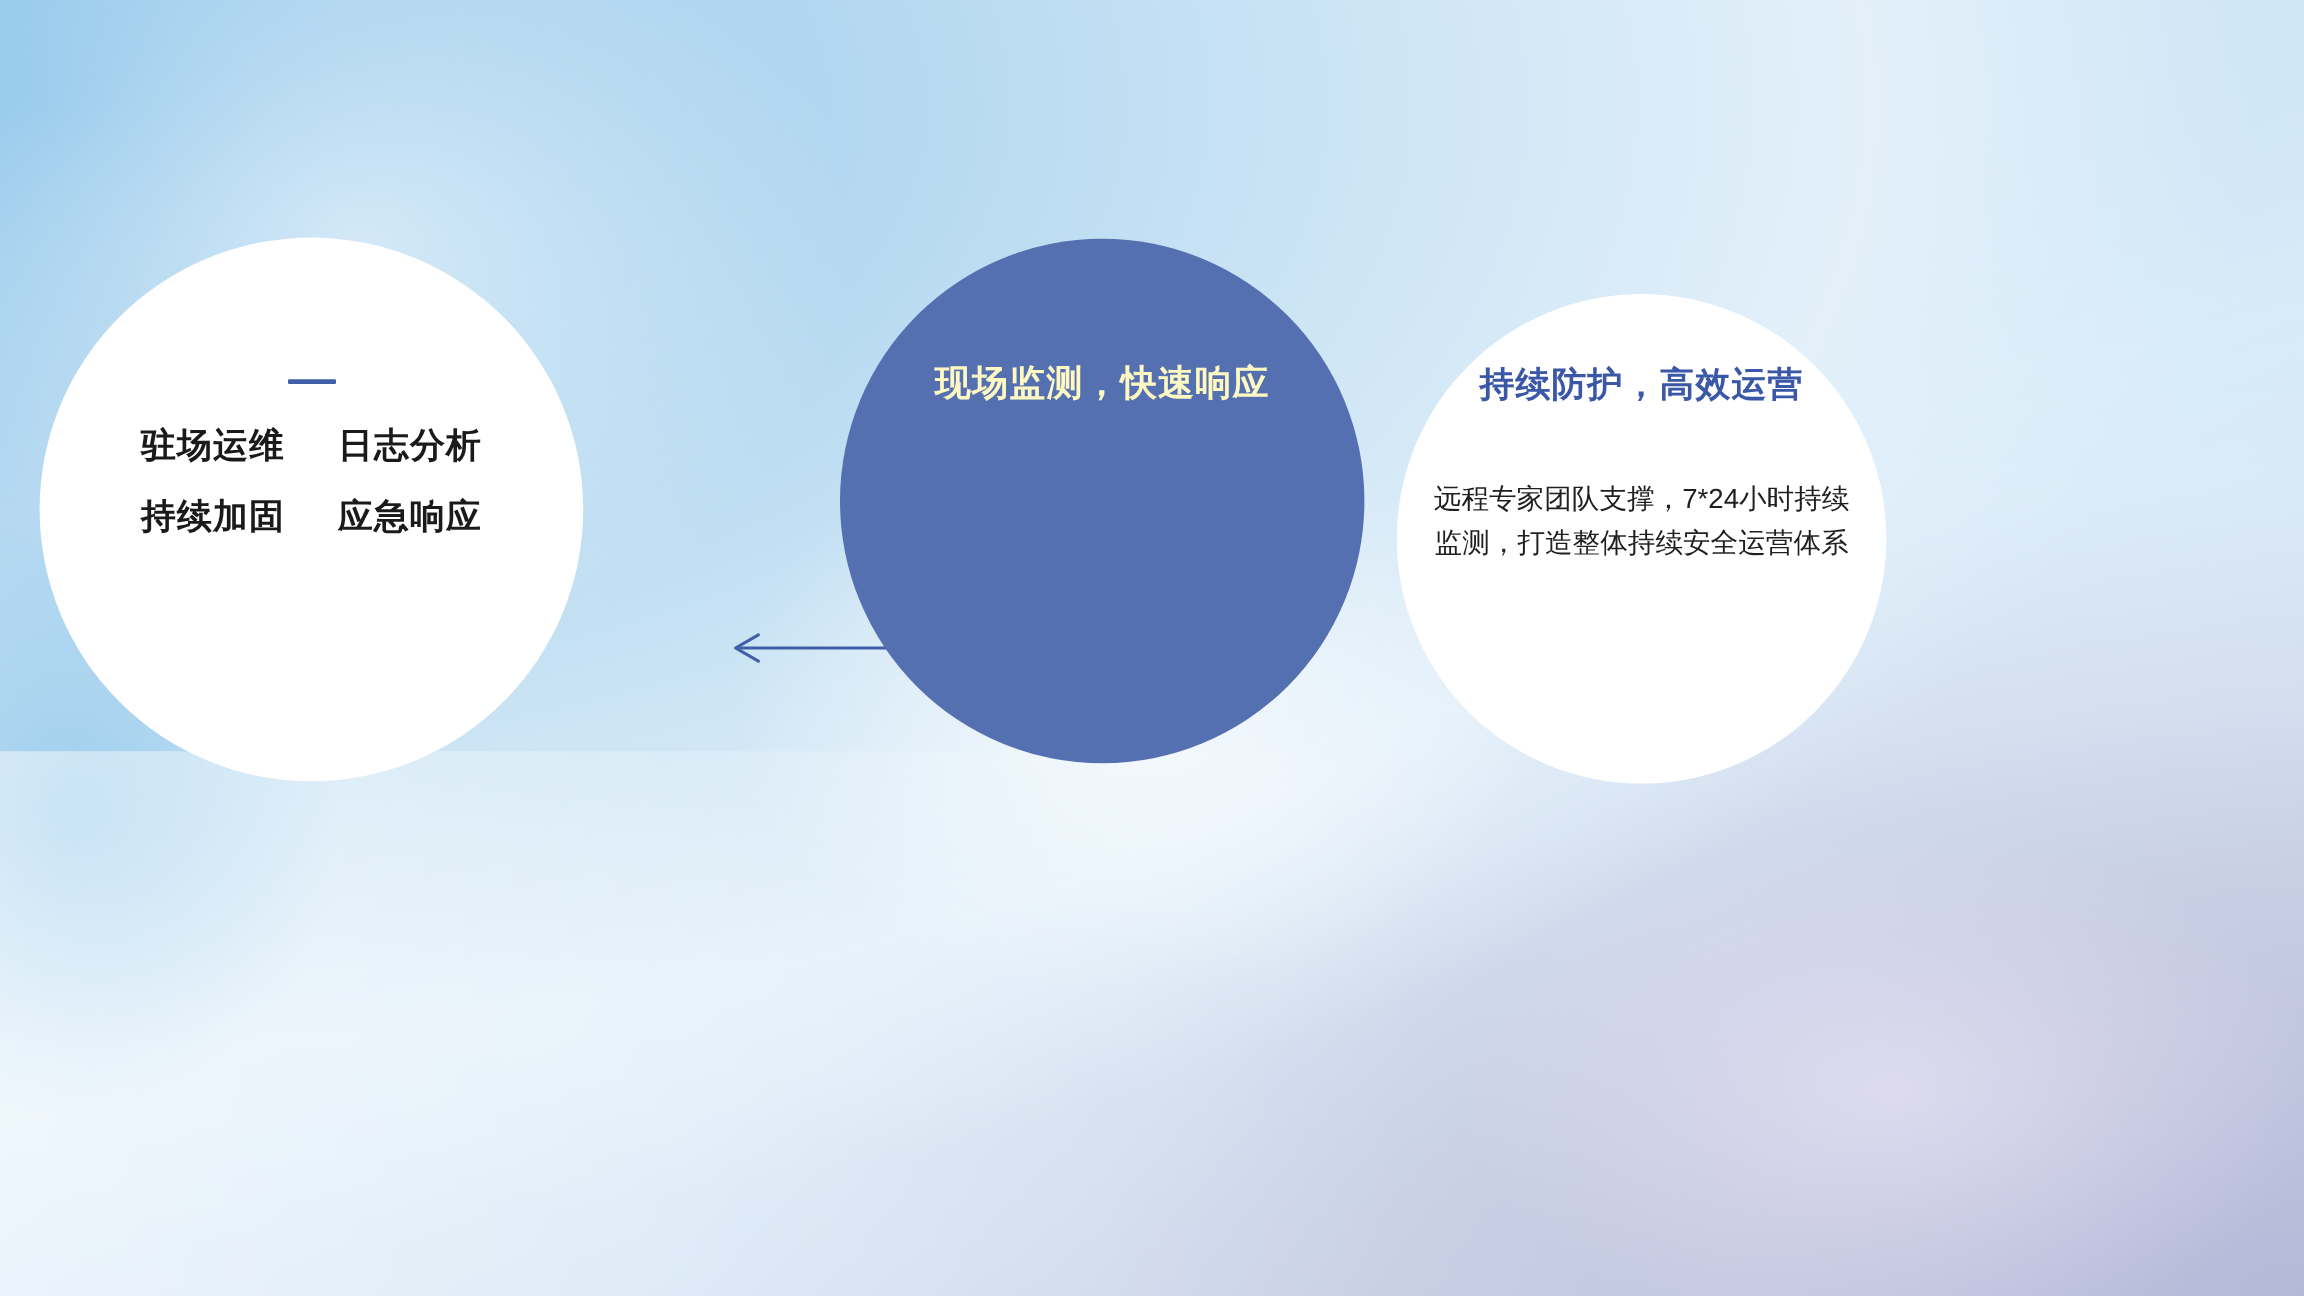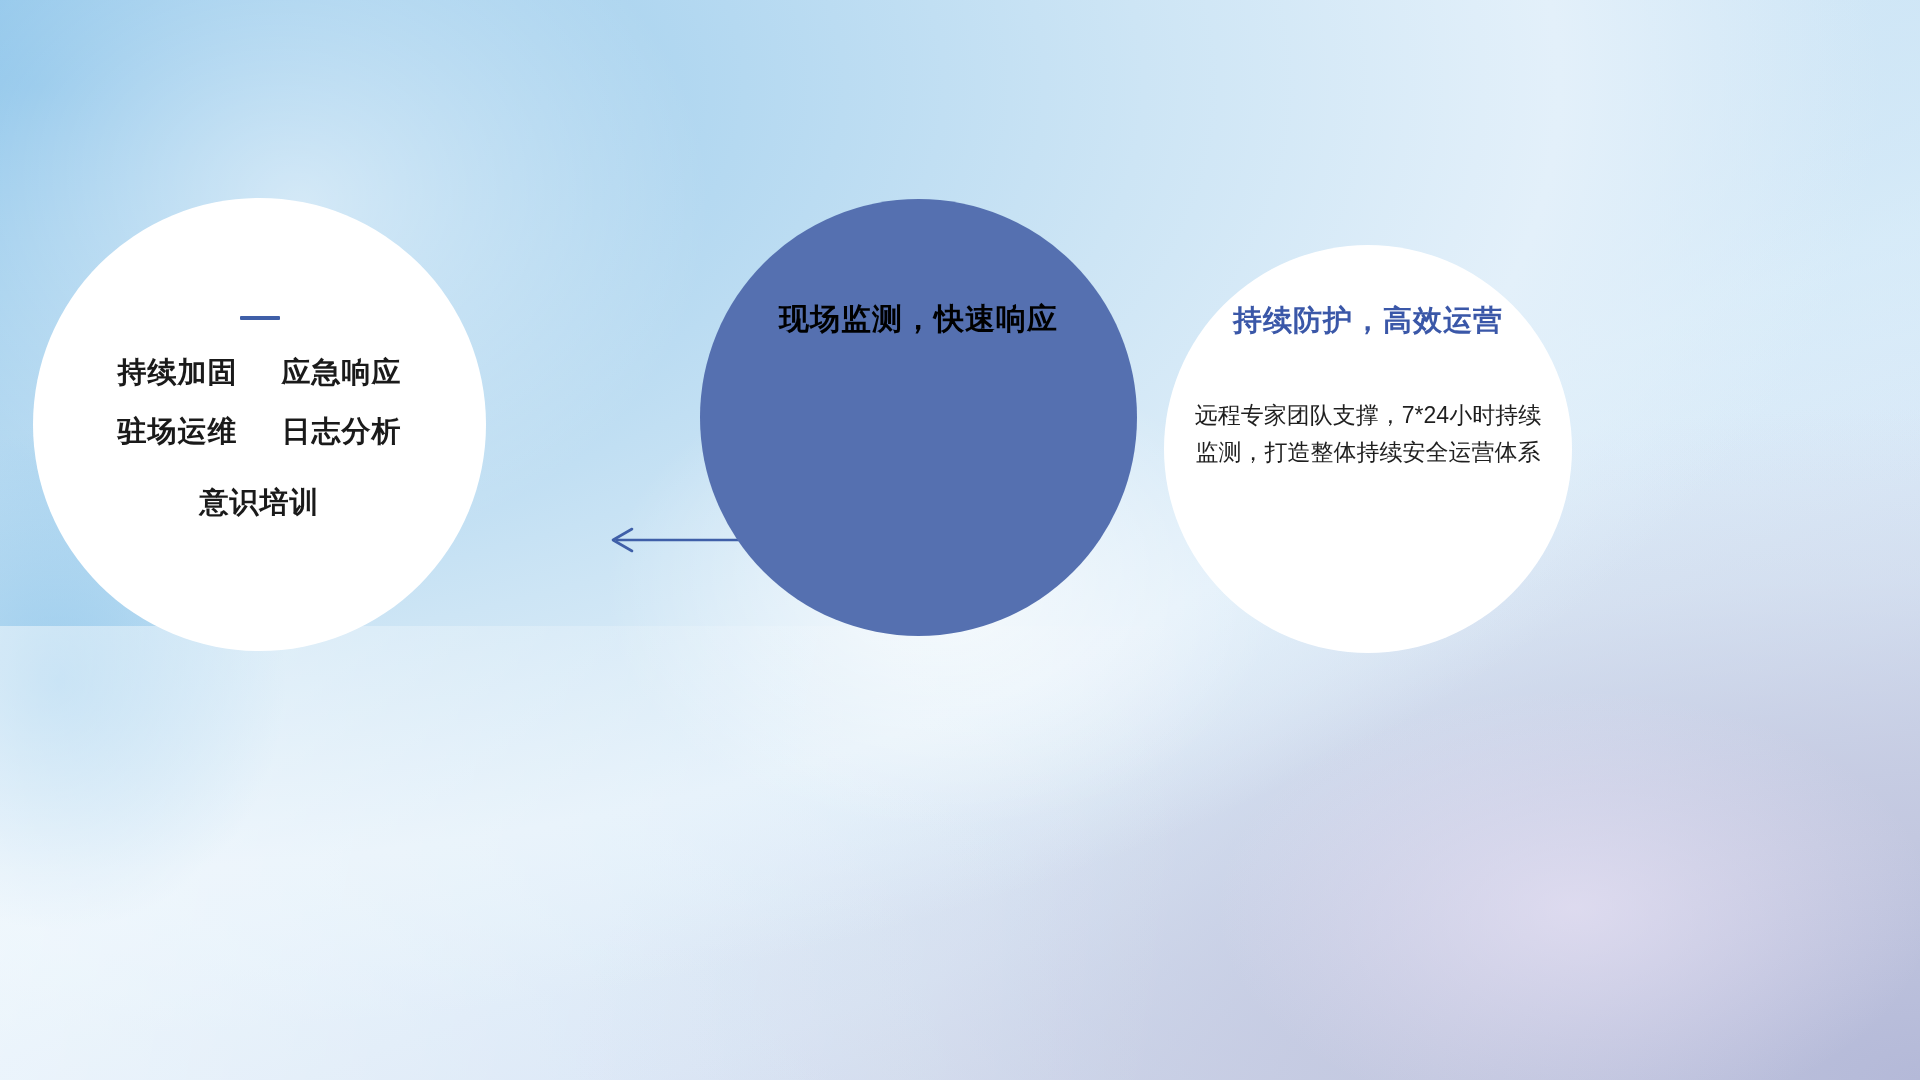--- a/index.html
+++ b/index.html
@@ -71,21 +71,21 @@
   
   #circle-middle {
     left:700px; top:199px; width:437px; height:437px;
     background:#5570b0;
     align-items:center; justify-content:flex-start;
     padding:0 28px;
     z-index:4;
   }
   #circle-middle .c-title {
     margin-top:100px;
-    font-size:30px; font-weight:bold; color:#000000;
+    font-size:30px; font-weight:bold; color:#fef9c3;
     letter-spacing:1px; white-space:nowrap;
   }
   #circle-middle .c-body {
     margin-top:62px;
     font-size:23px; color:#ffffff; line-height:1.62;
     text-align:center; width:270px;
   }
 
   
   #circle-right {
@@ -121,31 +121,28 @@
 <svg id="connector" width="220" height="40" viewBox="0 0 220 40">
   <line x1="218" y1="20" x2="16" y2="20" stroke="#3f5fa8" stroke-width="2.6"></line>
   <polyline points="32,9 13,20 32,31" fill="none" stroke="#3f5fa8" stroke-width="2.6" stroke-linecap="round" stroke-linejoin="round"></polyline>
 </svg>
 
 <div class="circle" id="circle-left">
   <div class="dash"></div>
 
   <div class="left-lines">
     <div class="left-line">
-      <span>持续加固</span>
-      <span class="gap"></span>
-      <span>应急响应</span>
-    </div>
-    <div class="left-line">
       <span>驻场运维</span>
       <span class="gap"></span>
       <span>日志分析</span>
     </div>
-    <div class="left-line last">
-      <span>意识培训</span>
+    <div class="left-line">
+      <span>持续加固</span>
+      <span class="gap"></span>
+      <span>应急响应</span>
     </div>
   </div>
 </div>
 
 <div class="circle" id="circle-middle">
   <div class="c-title">现场监测，快速响应</div>
 </div>
 
 <div class="circle" id="circle-right">
   <div class="c-title">持续防护，高效运营</div>

